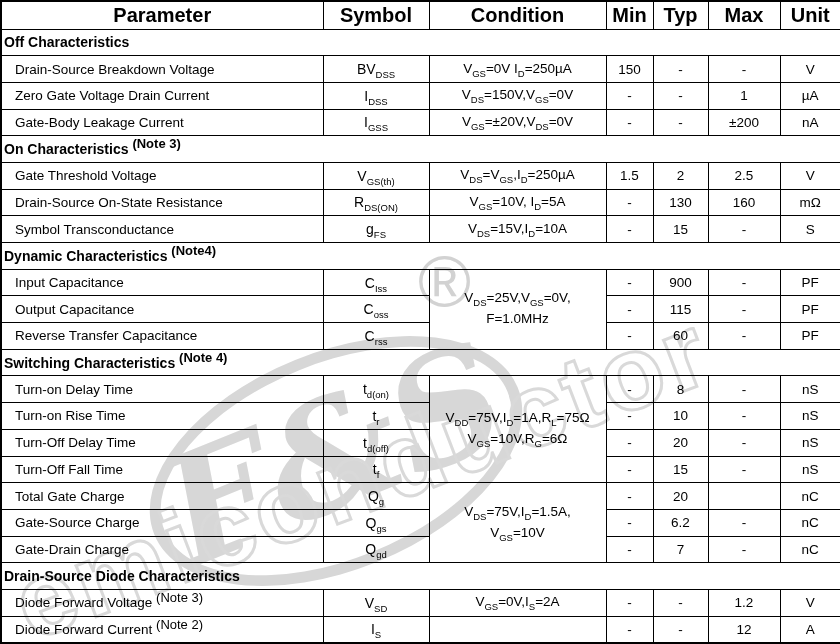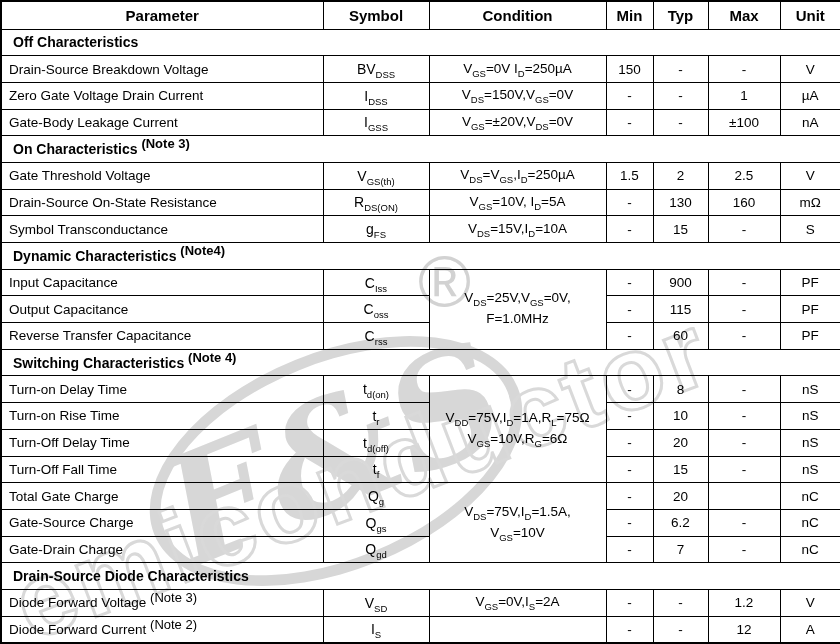--- a/index.html
+++ b/index.html
@@ -22,27 +22,27 @@
           transform:rotate(-21deg);transform-origin:left bottom;
           white-space:nowrap;top:545px;}
 
   
   table{position:absolute;left:0;top:0;z-index:2;width:840px;
         border-collapse:collapse;table-layout:fixed;background:transparent;}
   table{border:2px solid #000;}
   th,td{border:1px solid #000;padding:0;overflow:hidden;}
   thead tr{height:28px;}
   tbody tr{height:26.7px;}
-  th{font-size:15px;font-weight:bold;}
+  th{font-size:20px;font-weight:bold;}
   td{font-size:13.5px;}
-  td.param{text-align:left;padding-left:7px;}
+  td.param{text-align:left;padding-left:13px;}
   td.sym,td.cond,td.val,td.unit{text-align:center;}
   td.sym{font-size:14px;margin-top:35px;}
   td.cond{line-height:1.55;margin-left:24px;}
-  td.section{font-weight:bold;font-size:14px;text-align:left;padding-left:11px;}
+  td.section{font-weight:bold;font-size:14px;text-align:left;padding-left:2px;}
   sub{font-size:9.5px;line-height:0;}
   sup{font-size:13px;line-height:0;}
   td.section sup{font-weight:bold;}
 </style>
 </head>
 <body>
 
 <div class="wm wm-reg">®</div>
 <div class="wm wm-ellipse">
   <span class="wm-logo">F&amp;S</span>
@@ -91,21 +91,21 @@
         <td class="val">-</td>
         <td class="val">1</td>
         <td class="unit">µA</td>
       </tr>
       <tr>
         <td class="param">Gate-Body Leakage Current</td>
         <td class="sym">I<sub>GSS</sub></td>
         <td class="cond" rowspan="1">V<sub>GS</sub>=±20V,V<sub>DS</sub>=0V</td>
         <td class="val">-</td>
         <td class="val">-</td>
-        <td class="val">±100</td>
+        <td class="val">±200</td>
         <td class="unit">nA</td>
       </tr>
       <tr>
         <td colspan="7" class="section">On Characteristics <sup>(Note 3)</sup></td>
       </tr>
       <tr>
         <td class="param">Gate Threshold Voltage</td>
         <td class="sym">V<sub>GS(th)</sub></td>
         <td class="cond" rowspan="1">V<sub>DS</sub>=V<sub>GS</sub>,I<sub>D</sub>=250µA</td>
         <td class="val">1.5</td>

